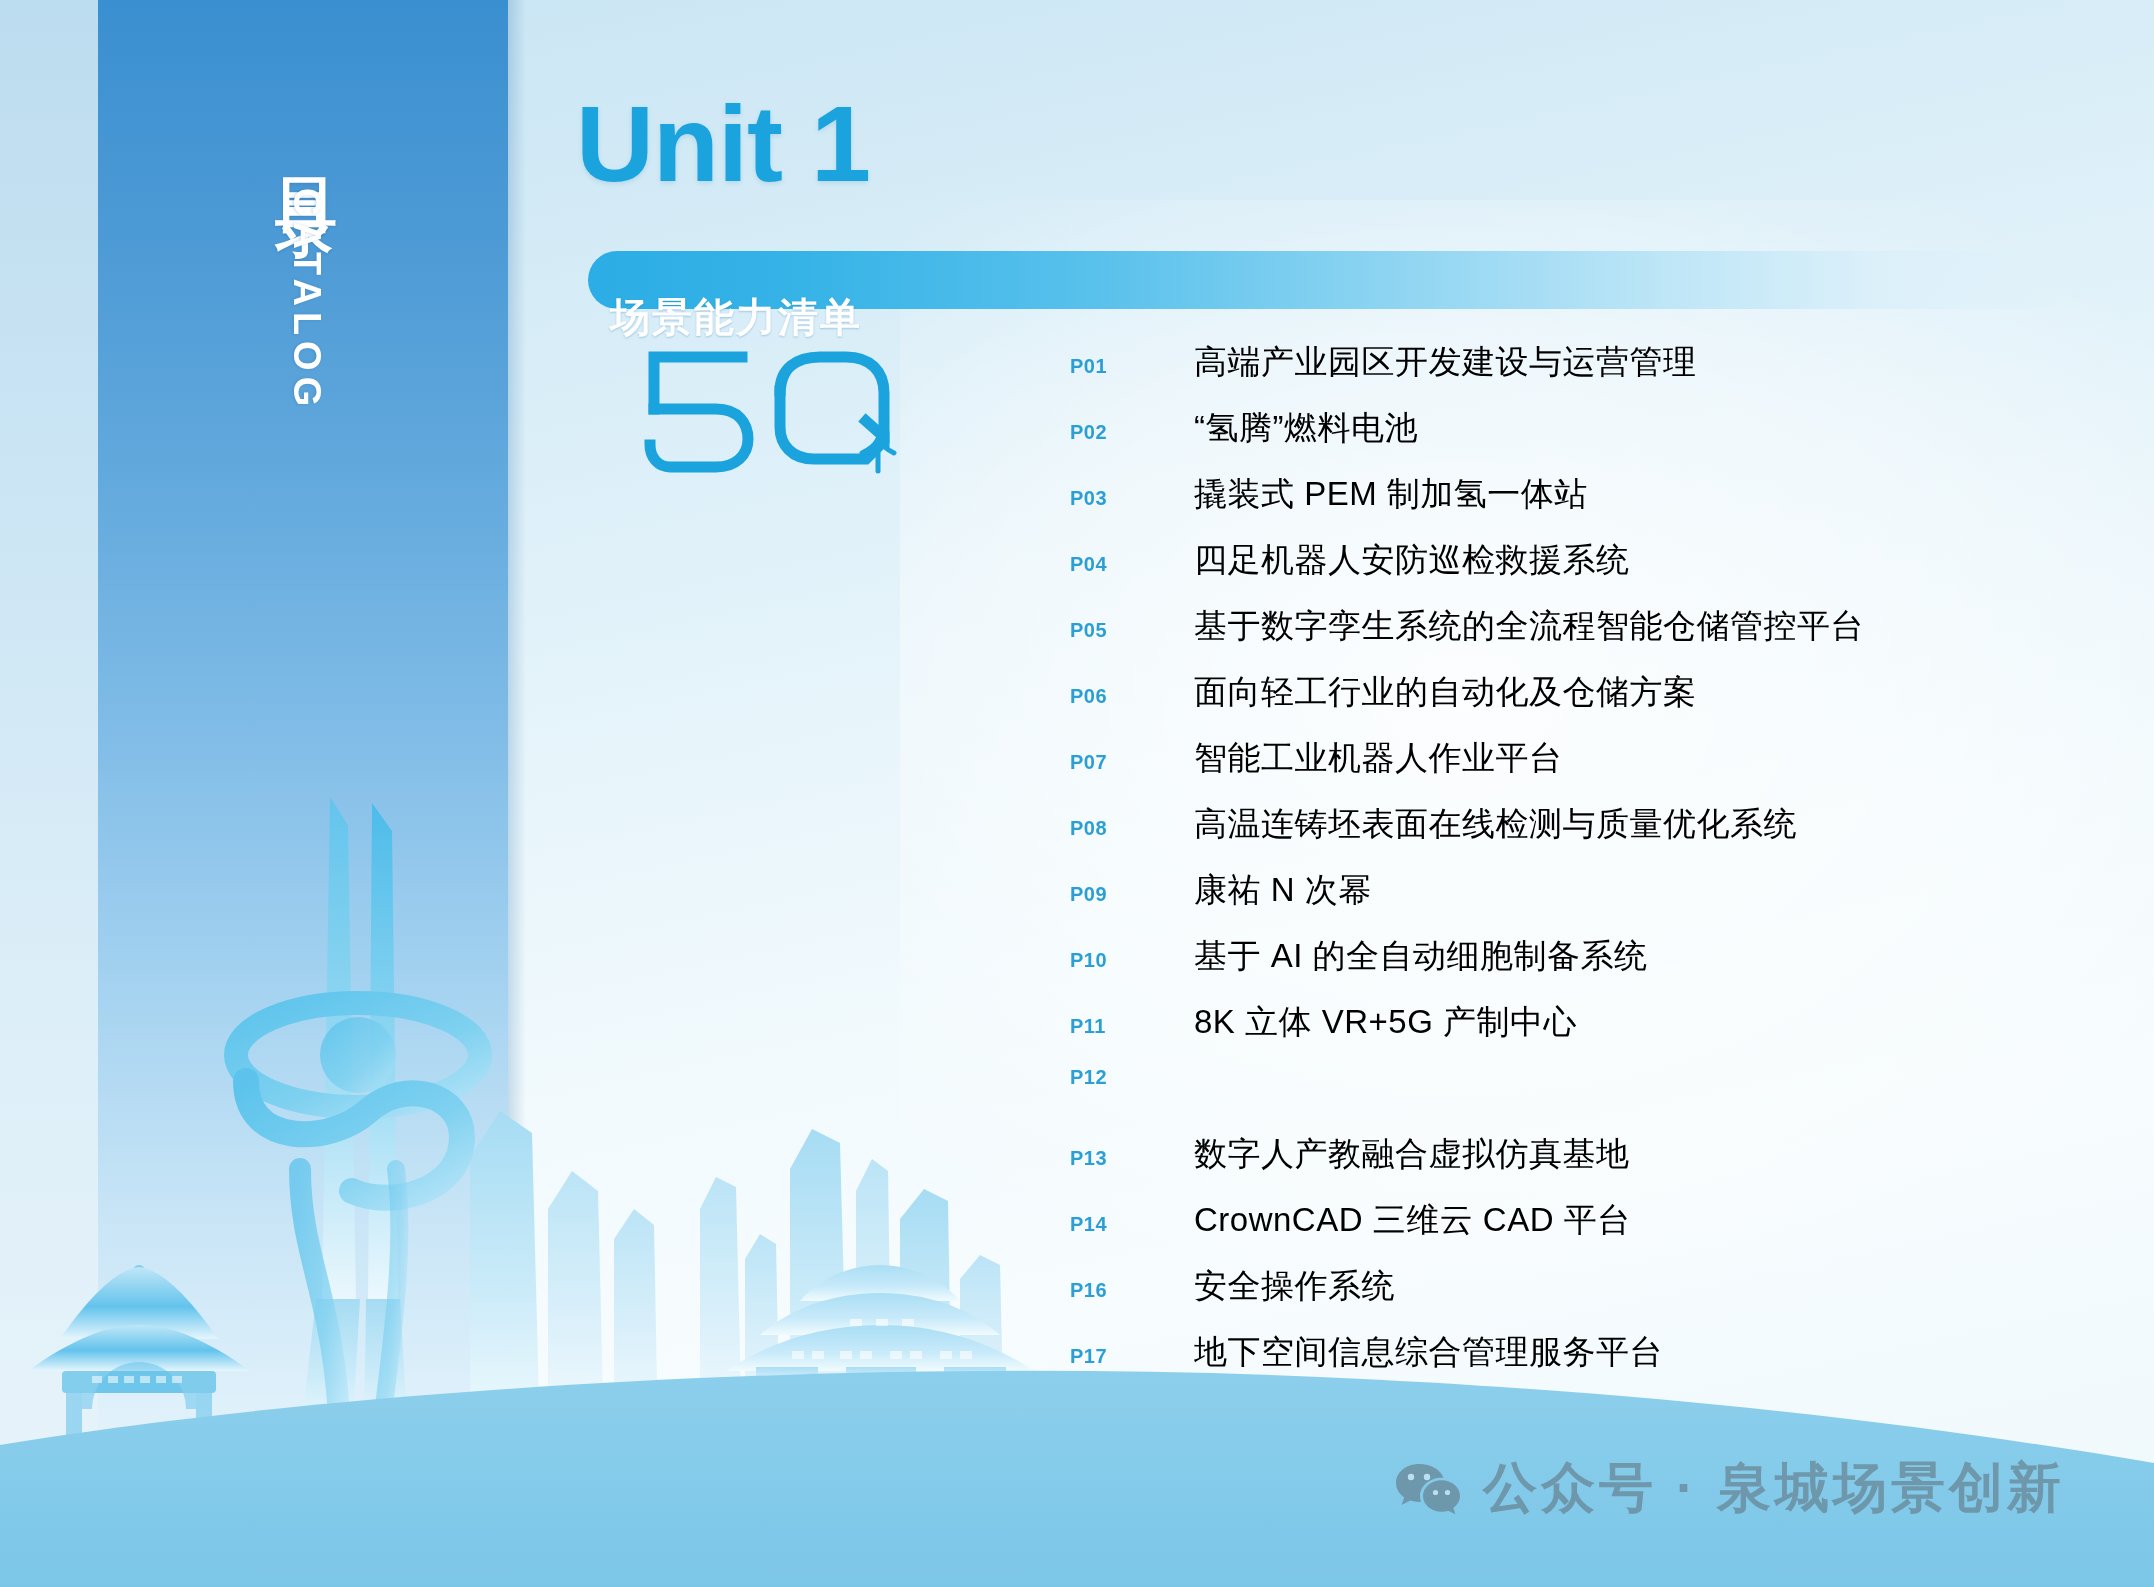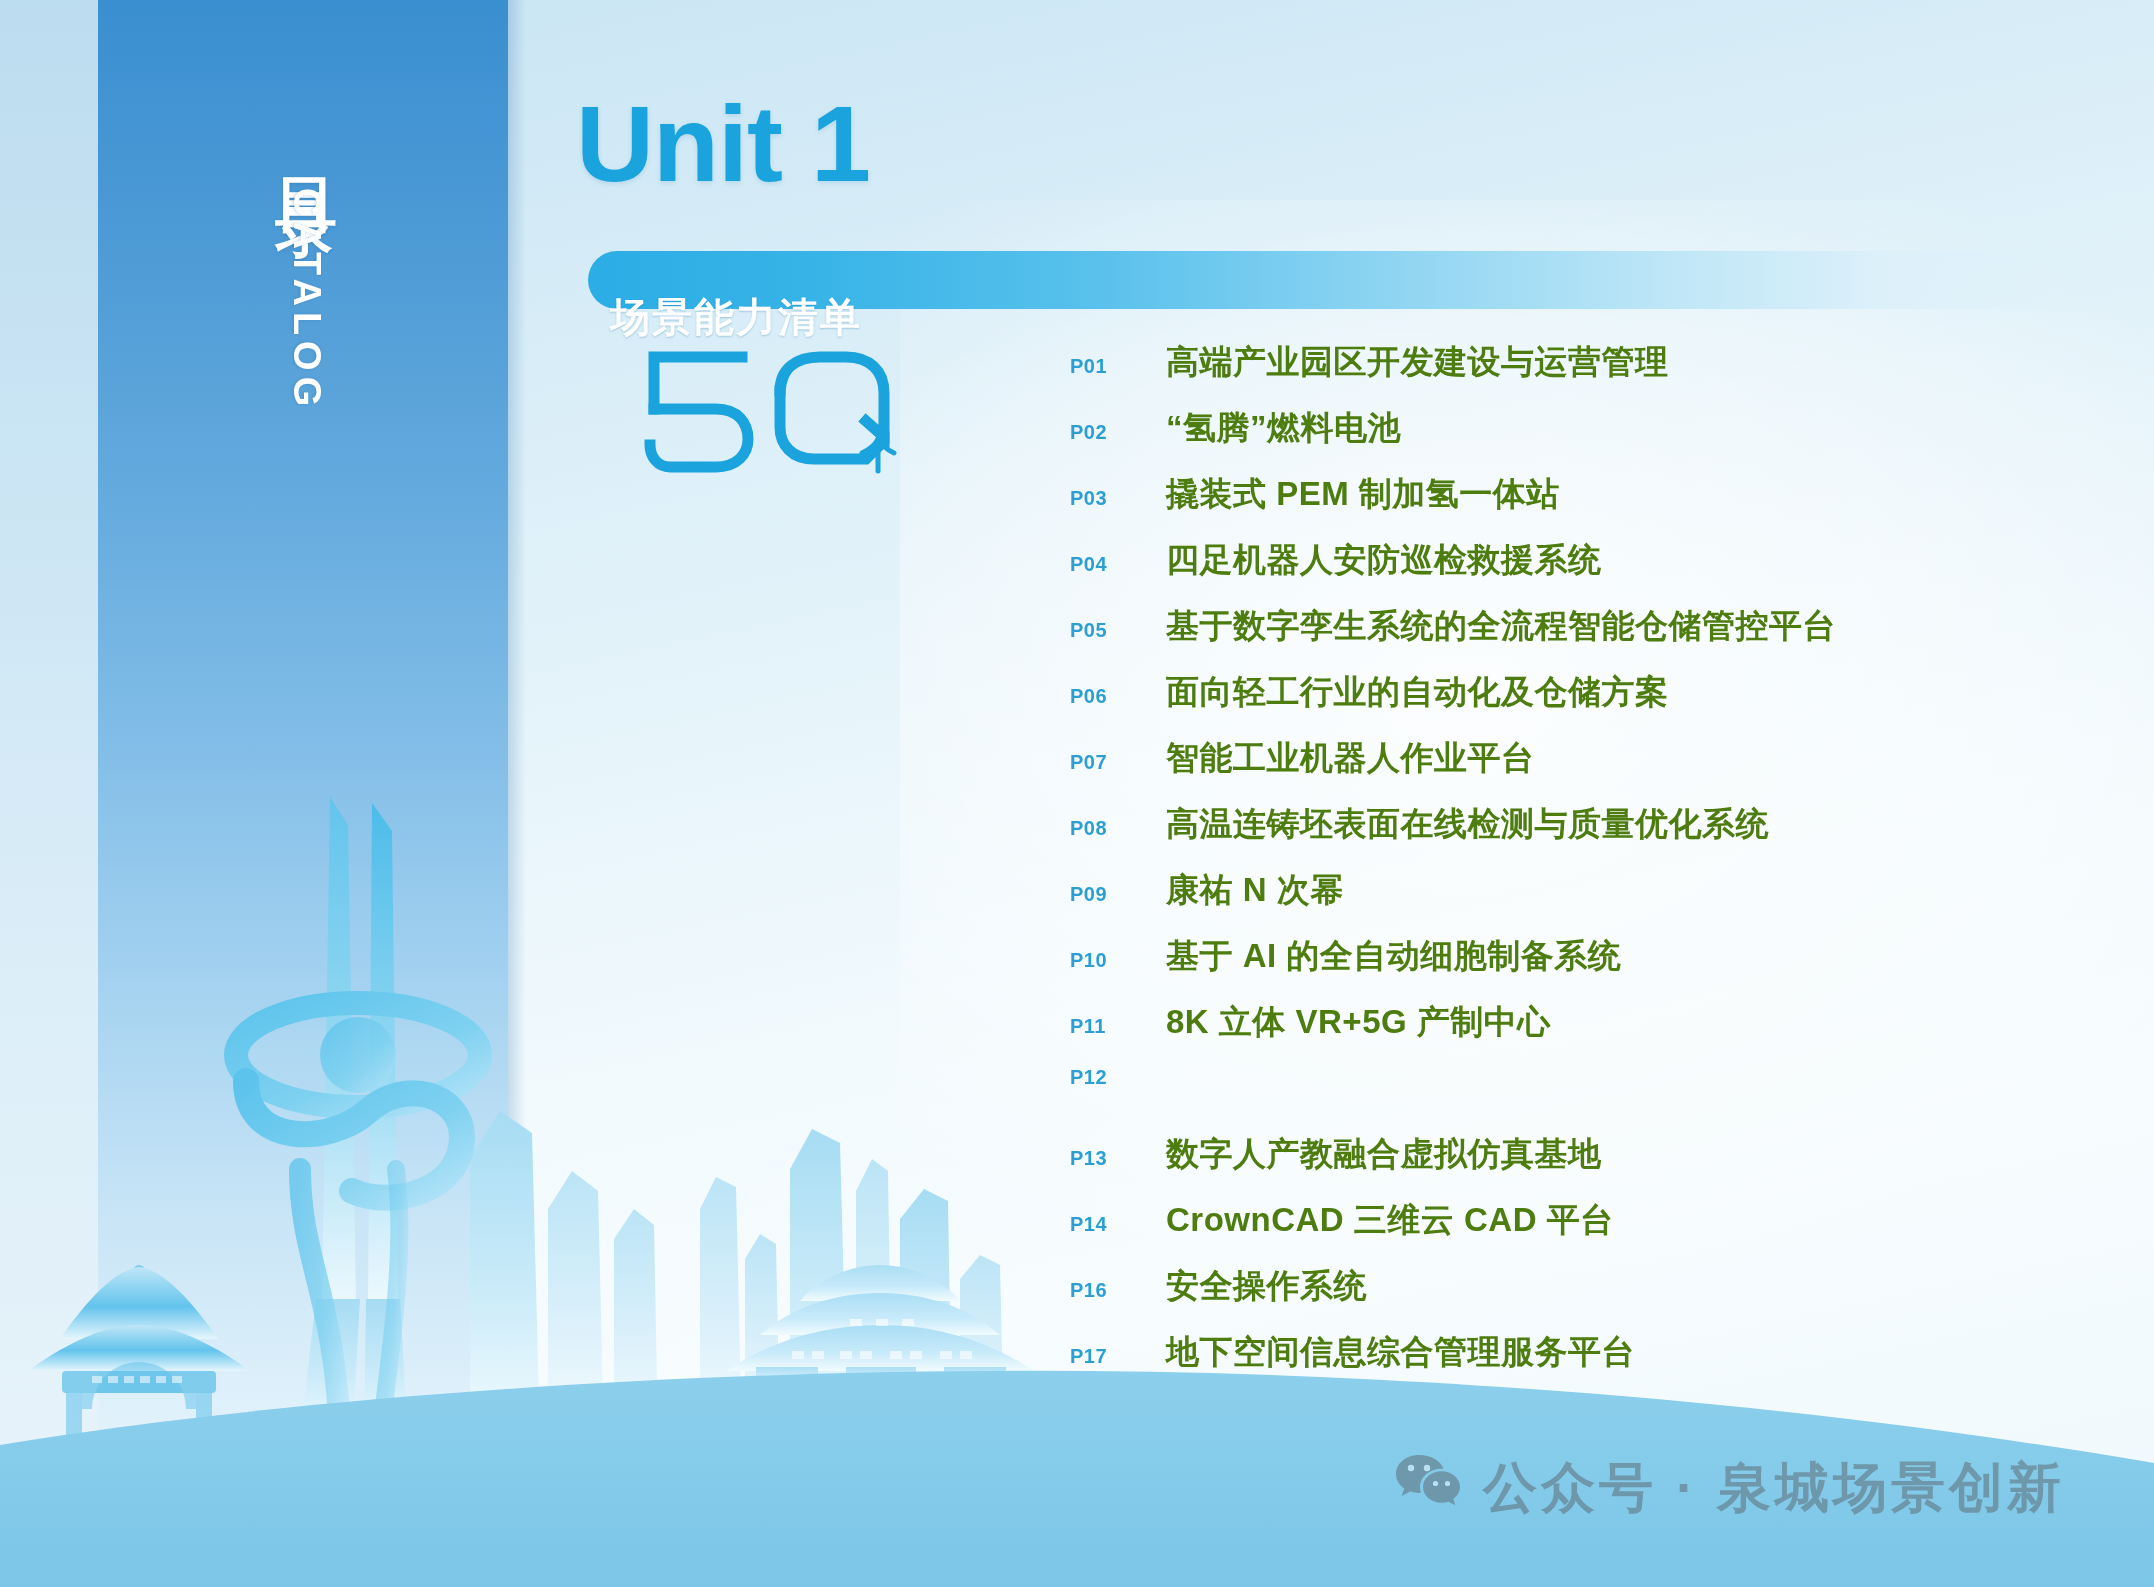--- a/index.html
+++ b/index.html
@@ -79,35 +79,36 @@
   .fifty-wrap{position:absolute;left:630px;top:345px;width:280px;height:130px;}
 
   
   .list{position:absolute;left:1070px;top:340px;width:940px;}
   .row{display:flex;align-items:baseline;height:66px;}
   .row .pnum{
     width:96px;flex:0 0 96px;
     font-size:20px;font-weight:bold;color:#2b9fd4;letter-spacing:.5px;
   }
   .row .ptitle{
-    font-size:33px;font-weight:bold;color:#4d7c0f;white-space:nowrap;
+    font-size:33px;font-weight:normal;color:#000000;white-space:nowrap;
     letter-spacing:.5px;
+    margin-left:28px;
   }
 
   
   .wave-back{position:absolute;left:0;bottom:0;width:2154px;height:300px;}
   .wave-front{position:absolute;left:0;bottom:0;width:2154px;height:250px;}
 
   
   .skyline{position:absolute;left:0;bottom:88px;width:1100px;height:760px;}
 
   
   .watermark{
     position:absolute;left:1395px;top:1452px;
-    display:flex;gap:22px;
+    display:flex;align-items:center;gap:22px;
     opacity:.52;
   }
   .wm-text{
     font-size:54px;font-weight:bold;color:#5b6a72;letter-spacing:4px;
     white-space:nowrap;
   }
   .wm-icon{width:66px;height:56px;display:block;}
 </style>
 </head>
 <body>

